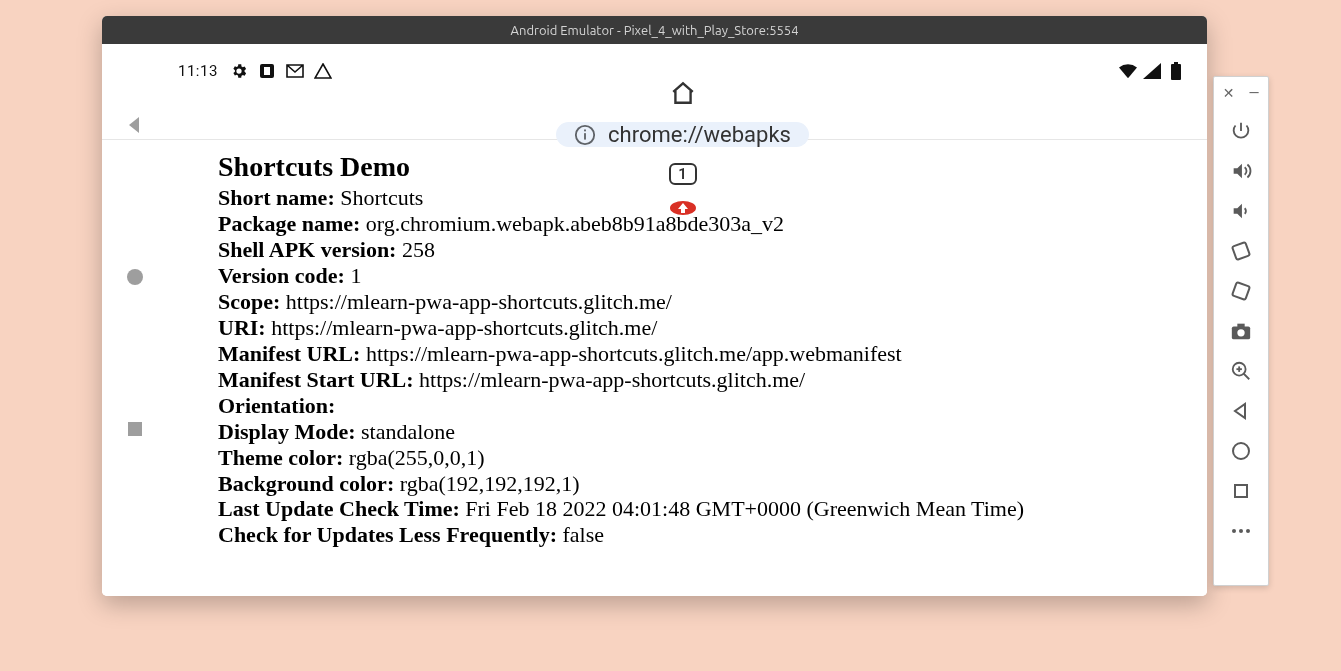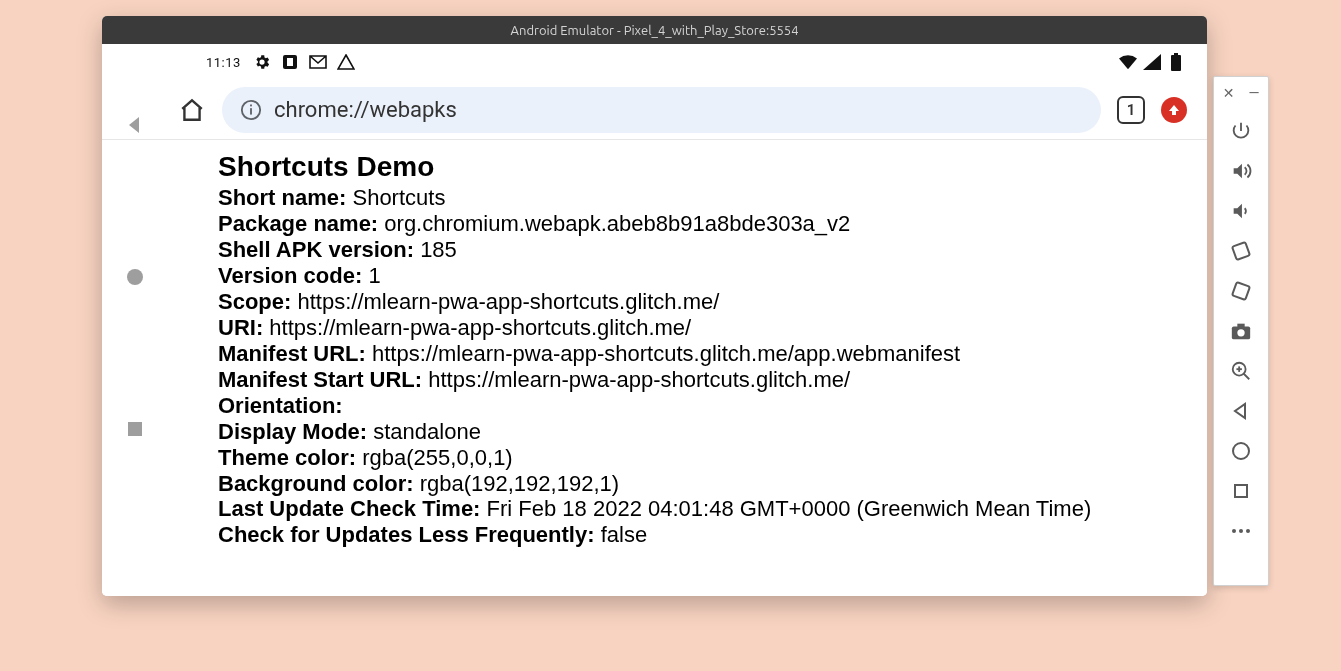--- a/index.html
+++ b/index.html
@@ -37,37 +37,38 @@
   .device {
     flex: 1;
     background: #fff;
     display: flex;
     flex-direction: column;
     position: relative;
   }
   .statusbar {
     height: 36px;
     display: flex;
-    align-items: center;
-    padding: 0 22px 0 104px;
-    font-size: 13px;
+    align-items: flex-end;
+    padding: 0 22px 0 76px;
+    font-size: 15px;
     color: #111;
   }
   .statusbar .time { font-weight: 400; margin-right: 12px; letter-spacing: 0.5px;}
   .statusbar .left-icons { display:flex; align-items:center; gap:10px; }
   .statusbar .ic { display:inline-flex; align-items:center; justify-content:center; width:18px; height:18px; }
   .statusbar .spacer { flex:1; }
   .statusbar .right-icons { display:flex; align-items:center; gap:6px; }
   .urlbar-row {
     height: 60px;
     display: flex;
     align-items: center;
     padding: 0 20px 0 76px;
     gap: 16px;
     border-bottom: 1px solid #e6e6e6;
+    flex-direction: column;
   }
   .home-icon { width:28px; height:28px; display:flex; align-items:center; justify-content:center; }
   .omnibox {
     flex: 1;
     height: 46px;
     background: #eaf1fb;
     border-radius: 23px;
     display: flex;
     align-items: center;
     padding: 0 18px;
@@ -82,21 +83,21 @@
     display:flex; align-items:center; justify-content:center;
     font-size:15px; font-weight:600; color:#333;
   }
   .update-dot {
     width:26px; height:26px; border-radius:50%; background:#d93025;
     display:flex; align-items:center; justify-content:center; color:#fff;
   }
   .content {
     flex:1;
     padding: 10px 0 0 116px;
-    font-family: Liberation Sans, sans-serif;
+    font-family: Liberation Serif, serif;
     font-size: 22px;
     color: #000;
     line-height: 1.18;
     overflow: hidden;
   }
   .content h2 {
     font-size: 28px;
     font-weight: 700;
     margin-bottom: 2px;
   }
@@ -228,21 +229,21 @@
             <path fill="#fff" d="M7 2l5 6H9v4H5V8H2z"></path>
           </svg>
       </div>
     </div>
 
     <div class="content">
       <h2>Shortcuts Demo</h2>
       <div id="fields">
           <div class="row"><span class="label">Short name:</span><span> Shortcuts</span></div>
           <div class="row"><span class="label">Package name:</span><span> org.chromium.webapk.abeb8b91a8bde303a_v2</span></div>
-          <div class="row"><span class="label">Shell APK version:</span><span> 185</span></div>
+          <div class="row"><span class="label">Shell APK version:</span><span> 258</span></div>
           <div class="row"><span class="label">Version code:</span><span> 1</span></div>
           <div class="row"><span class="label">Scope:</span><span> https://mlearn-pwa-app-shortcuts.glitch.me/</span></div>
           <div class="row"><span class="label">URI:</span><span> https://mlearn-pwa-app-shortcuts.glitch.me/</span></div>
           <div class="row"><span class="label">Manifest URL:</span><span> https://mlearn-pwa-app-shortcuts.glitch.me/app.webmanifest</span></div>
           <div class="row"><span class="label">Manifest Start URL:</span><span> https://mlearn-pwa-app-shortcuts.glitch.me/</span></div>
           <div class="row"><span class="label">Orientation:</span><span> </span></div>
           <div class="row"><span class="label">Display Mode:</span><span> standalone</span></div>
           <div class="row"><span class="label">Theme color:</span><span> rgba(255,0,0,1)</span></div>
           <div class="row"><span class="label">Background color:</span><span> rgba(192,192,192,1)</span></div>
           <div class="row"><span class="label">Last Update Check Time:</span><span> Fri Feb 18 2022 04:01:48 GMT+0000 (Greenwich Mean Time)</span></div>

